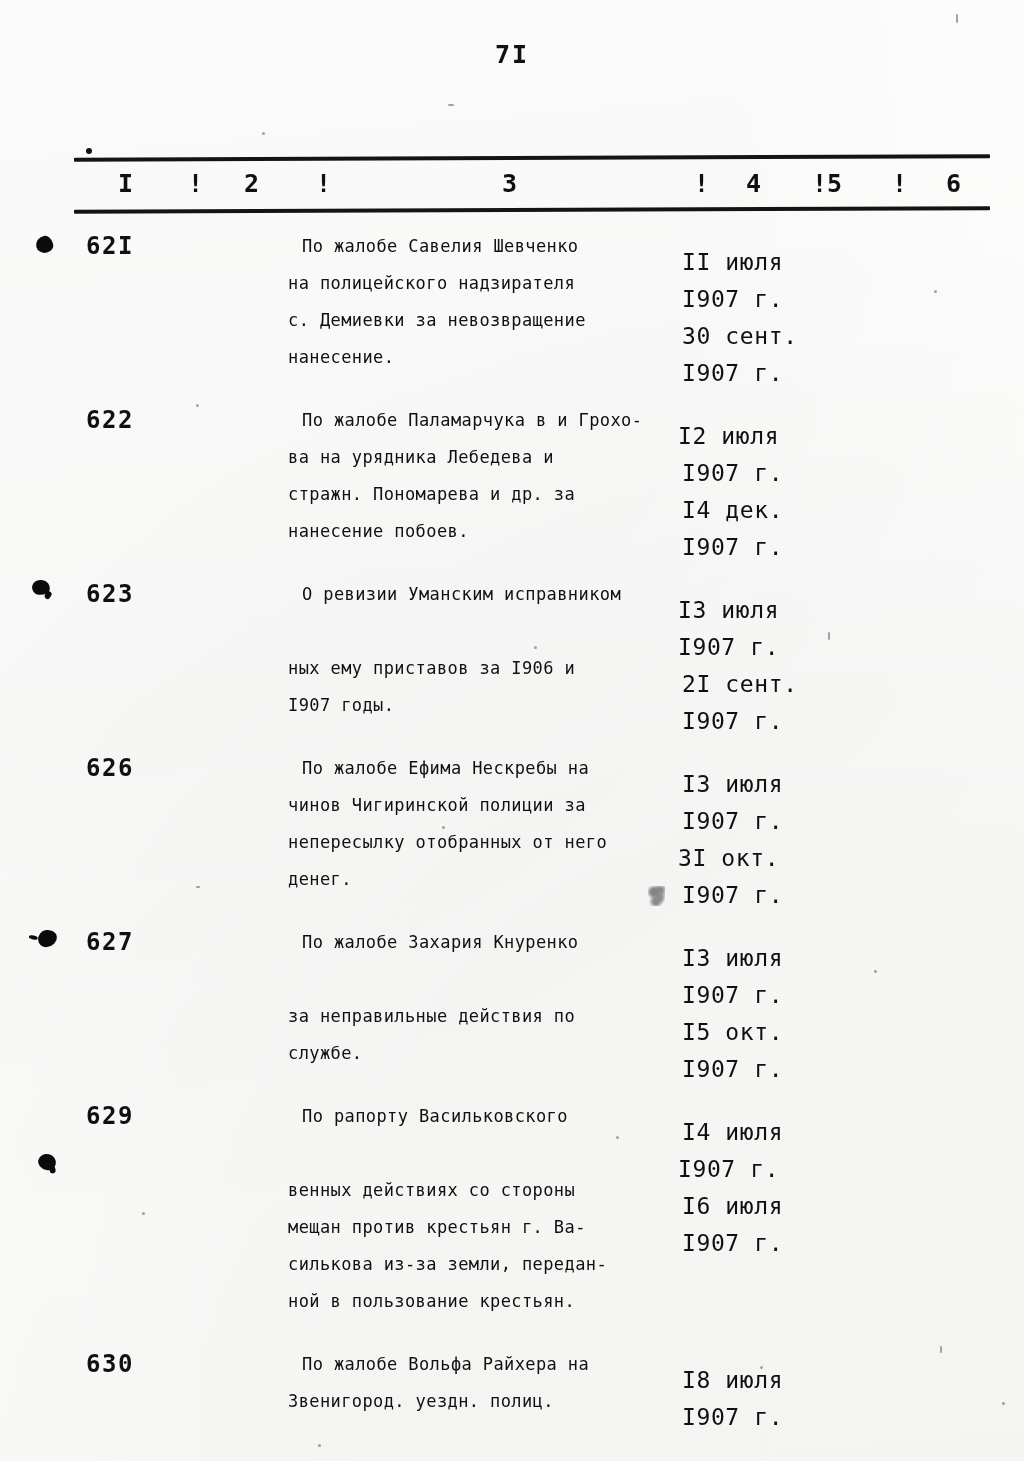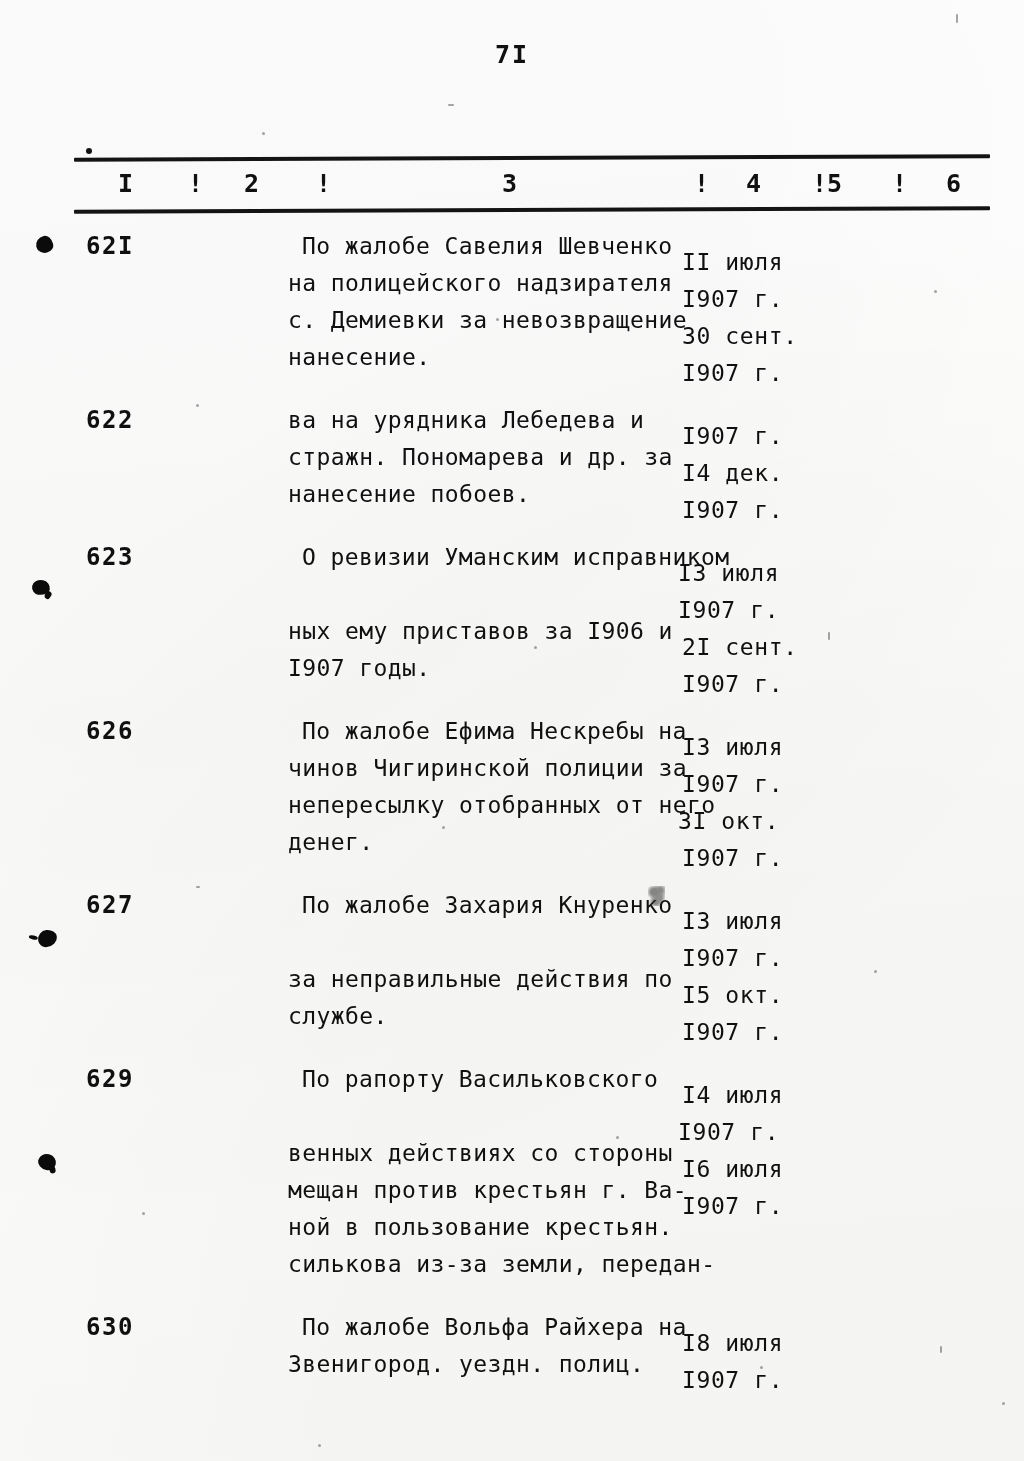--- a/index.html
+++ b/index.html
@@ -123,21 +123,21 @@
     position: relative;
     height: 37px;
     line-height: 37px;
     white-space: pre;
   }
 
   .line-desc {
     position: absolute;
     left: 0;
     top: 0;
-    font-size: 23px;
+    font-size: 17px;
     letter-spacing: .4px;
   }
   .line-desc.indent { left: 14px; }
 
   .line-date {
     position: absolute;
     left: 394px;
     top: 16px;
     font-size: 23px;
     letter-spacing: .6px;
@@ -263,20 +263,21 @@
         <div class="entry-body">
           <div class="line"><span class="line-desc indent">По жалобе Савелия Шевченко</span><span class="line-date">II июля</span></div>
           <div class="line"><span class="line-desc">на полицейского надзирателя</span><span class="line-date">I907 г.</span></div>
           <div class="line"><span class="line-desc">с. Демиевки за невозвращение</span><span class="line-date">30 сент.</span></div>
           <div class="line"><span class="line-desc">нанесение.</span><span class="line-date">I907 г.</span></div>
         </div>
       </div>
       <div class="entry">
         <div class="entry-num">622</div>
         <div class="entry-body">
+          <div class="line"><span class="line-desc indent">По жалобе Паламарчука в и Грохо-</span><span class="line-date tight">I2 июля</span></div>
           <div class="line"><span class="line-desc">ва на урядника Лебедева и</span><span class="line-date">I907 г.</span></div>
           <div class="line"><span class="line-desc">стражн. Пономарева и др. за</span><span class="line-date">I4 дек.</span></div>
           <div class="line"><span class="line-desc">нанесение побоев.</span><span class="line-date">I907 г.</span></div>
         </div>
       </div>
       <div class="entry">
         <div class="entry-num">623</div>
         <div class="entry-body">
           <div class="line"><span class="line-desc indent">О ревизии Уманским исправником</span><span class="line-date tight">I3 июля</span></div>
           <div class="line"><span class="line-date tight">I907 г.</span></div>
@@ -302,22 +303,22 @@
           <div class="line"><span class="line-desc">службе.</span><span class="line-date">I907 г.</span></div>
         </div>
       </div>
       <div class="entry">
         <div class="entry-num">629</div>
         <div class="entry-body">
           <div class="line"><span class="line-desc indent">По рапорту Васильковского</span><span class="line-date">I4 июля</span></div>
           <div class="line"><span class="line-date tight">I907 г.</span></div>
           <div class="line"><span class="line-desc">венных действиях со стороны</span><span class="line-date">I6 июля</span></div>
           <div class="line"><span class="line-desc">мещан против крестьян г. Ва-</span><span class="line-date">I907 г.</span></div>
+          <div class="line"><span class="line-desc">силькова из-за земли, передан-</span><span class="line-date"></span></div>
           <div class="line"><span class="line-desc">ной в пользование крестьян.</span><span class="line-date"></span></div>
-          <div class="line"><span class="line-desc">силькова из-за земли, передан-</span><span class="line-date"></span></div>
         </div>
       </div>
       <div class="entry">
         <div class="entry-num">630</div>
         <div class="entry-body">
           <div class="line"><span class="line-desc indent">По жалобе Вольфа Райхера на</span><span class="line-date">I8 июля</span></div>
           <div class="line"><span class="line-desc">Звенигород. уездн. полиц.</span><span class="line-date">I907 г.</span></div>
         </div>
       </div>
     </div>

